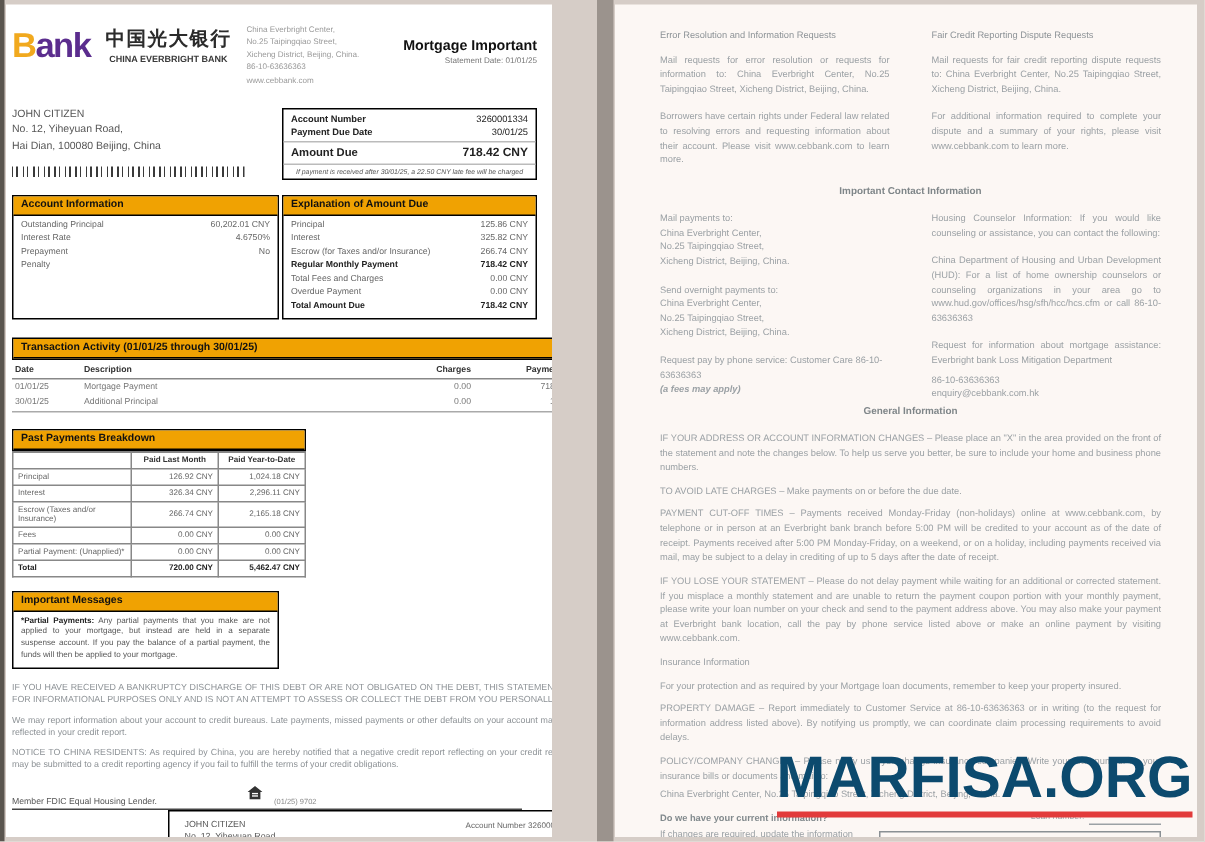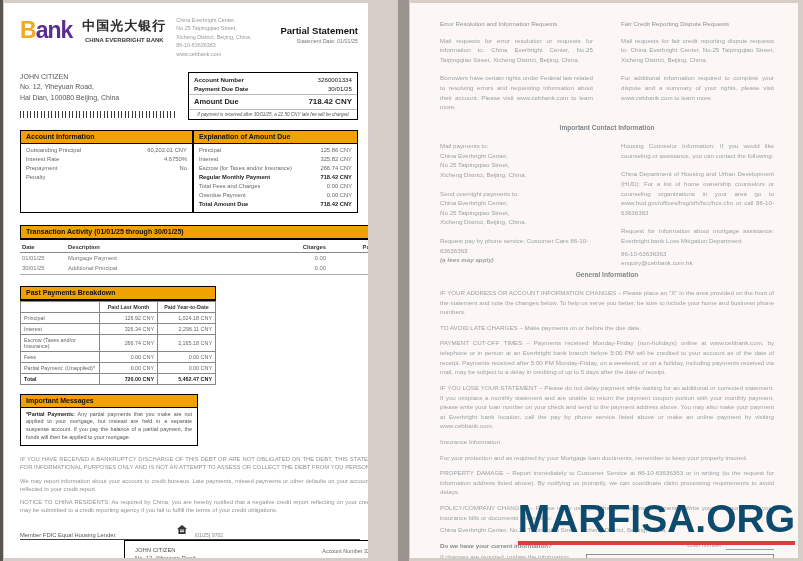--- a/index.html
+++ b/index.html
@@ -1,21 +1,21 @@
 <!DOCTYPE html>
 <html><head>
 <meta charset="utf-8">
 <style>
   * { margin:0; padding:0; box-sizing:border-box; }
   body { font-family:"Liberation Sans","DejaVu Sans",sans-serif; }
   #app { position:relative; width:803px; height:561px; background:#d6cdc7; overflow:hidden; }
   #app::before { content:""; position:absolute; left:0; top:0; width:3px; height:100%; background:#5a554f; }
   .gap-strip { position:absolute; left:398px; top:0; width:11px; height:561px; background:#9b938d; }
   .page { position:absolute; top:3px; height:555px; overflow:hidden; }
-  .page-1 { left:4px; width:364px; background:#ffffff; padding:10px 10px 0 16px; }
+  .page-1 { left:4px; width:364px; background:#ffffff; padding:10px 10px 0 4px; }
   .page-2 { left:410px; width:388px; background:#fcf7f4; padding:16px 24px 0 30px; }
 
   
   .hdr { display:flex; align-items:flex-start; }
   .logo { font-size:23px; font-weight:bold; letter-spacing:-1px; line-height:1; margin-top:6px; }
   .logo .b { color:#f1a91e; }
   .logo .ank { color:#5b2d8e; }
   .bank-names { margin-left:10px; margin-top:4px;text-align:center; }
   .bank-cn { font-size:13px; font-weight:bold; color:#2b2b2b; letter-spacing:1px; }
   .bank-en { font-size:6px; font-weight:bold; color:#3a3a3a; margin-top:2px; }
@@ -121,21 +121,21 @@
         <div class="bank-en">CHINA EVERBRIGHT BANK</div>
       </div>
       <div class="bank-addr">
         <div>China Everbright Center,</div>
         <div>No.25 Taipingqiao Street,</div>
         <div>Xicheng District, Beijing, China.</div>
         <div>86-10-63636363</div>
         <div>www.cebbank.com</div>
       </div>
       <div class="doc-title-wrap">
-        <div class="doc-title">Partial Statement</div>
+        <div class="doc-title">Mortgage Important</div>
         <div class="stmt-date">Statement Date: 01/01/25</div>
       </div>
     </div>
 
     <div class="row2">
       <div>
         <div class="addressee">
           <div>JOHN CITIZEN</div>
           <div>No. 12, Yiheyuan Road,</div>
           <div>Hai Dian, 100080 Beijing, China</div>

